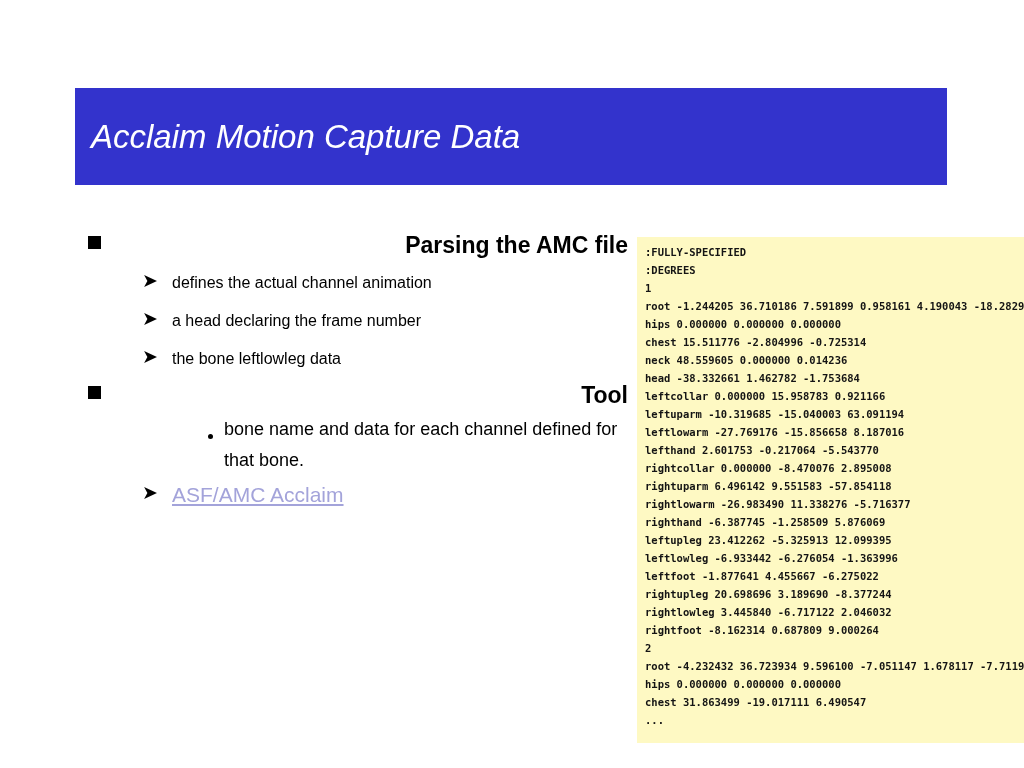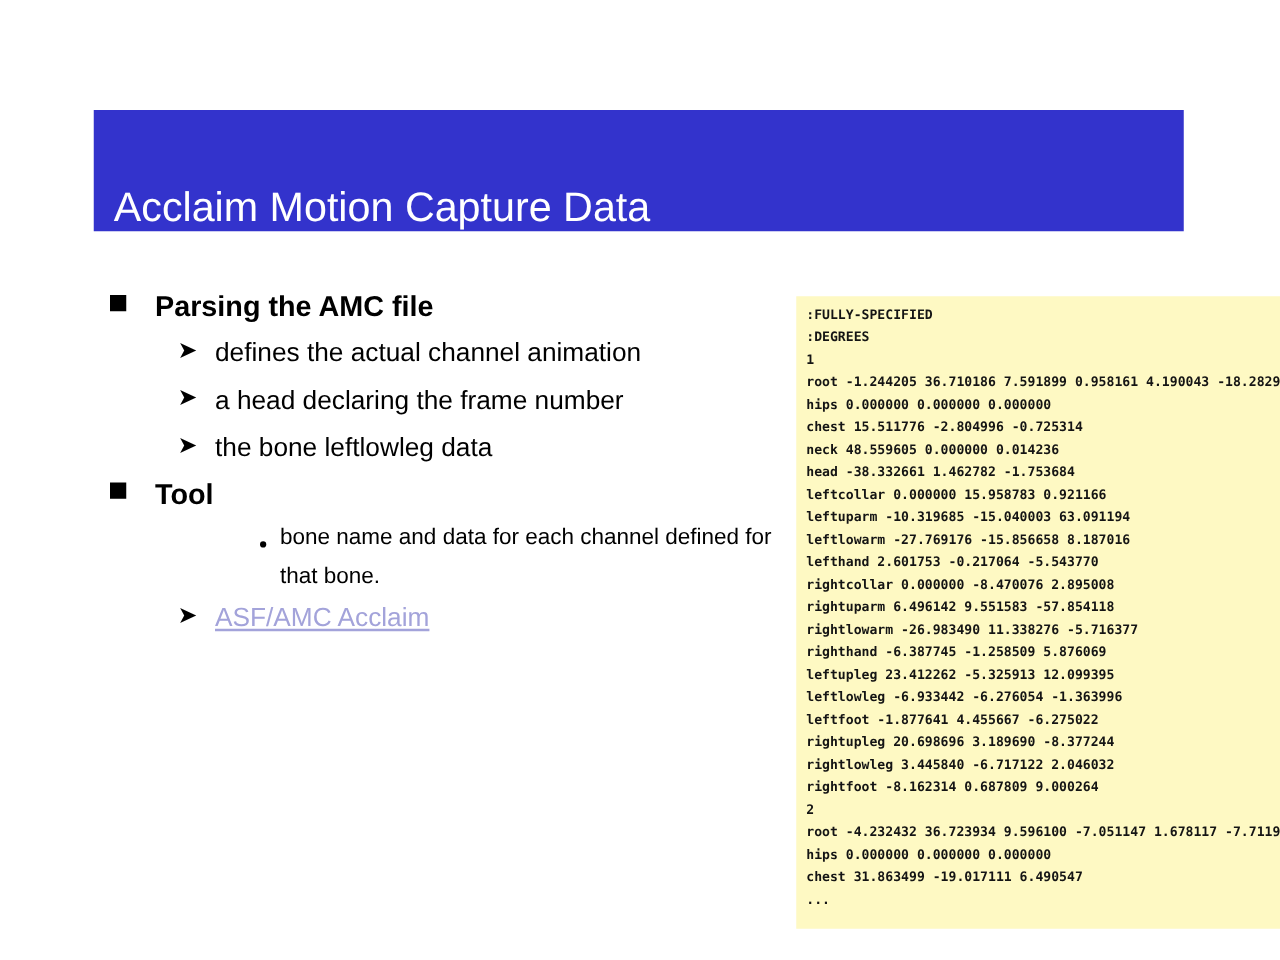--- a/index.html
+++ b/index.html
@@ -18,21 +18,22 @@
 
   
   #title-bar {
     position: absolute;
     left: 75px;
     top: 88px;
     width: 872px;
     height: 97px;
     background: #3333cc;
     display: flex;
-    align-items: flex-end;
+    align-items: center;
+    font-style: italic;
   }
 
   #title-text {
     color: #ffffff;
     font-size: 33px;
     font-weight: normal;
     letter-spacing: 0px;
     padding-left: 16px;
     white-space: nowrap;
   }
@@ -56,21 +57,21 @@
     color: #000000;
     line-height: 1;
   }
 
   .btext {
     flex: 1 1 auto;
     color: #000000;
   }
 
   
-  .lvl1 { margin-bottom: 2px; }
+  .lvl1 { margin-bottom: 2px; text-align: right; }
   .lvl1 .marker {
     width: 36px;
     padding-top: 8px;
   }
   .lvl1 .sq {
     display: inline-block;
     width: 13px;
     height: 13px;
     background: #000000;
   }
@@ -82,21 +83,21 @@
 
   
   .lvl2 { margin-left: 54px; }
   .lvl2 .marker {
     width: 30px;
     padding-top: 6px;
     font-size: 20px;
     line-height: 20px;
   }
   .lvl2 .btext {
-    font-size: 21px;
+    font-size: 16px;
     line-height: 38px;
   }
   .lvl2 .arrow {
     display: inline-block;
     font-family: "DejaVu Sans", sans-serif;
     font-size: 19px;
     color: #000000;
   }
 
   

